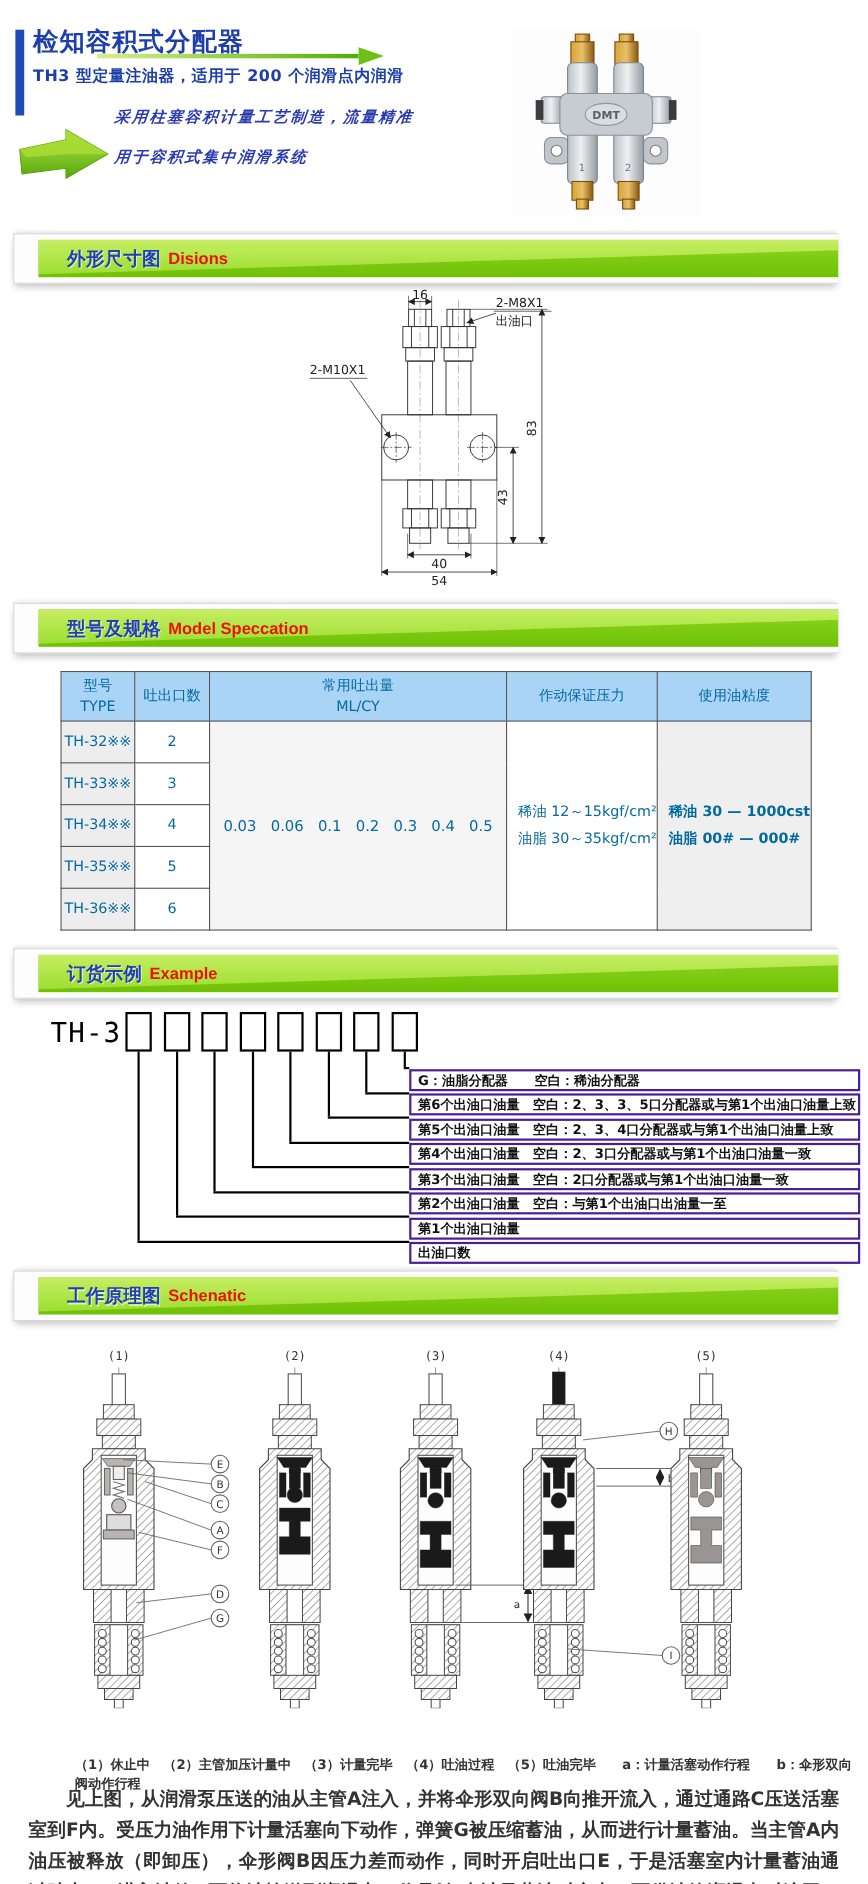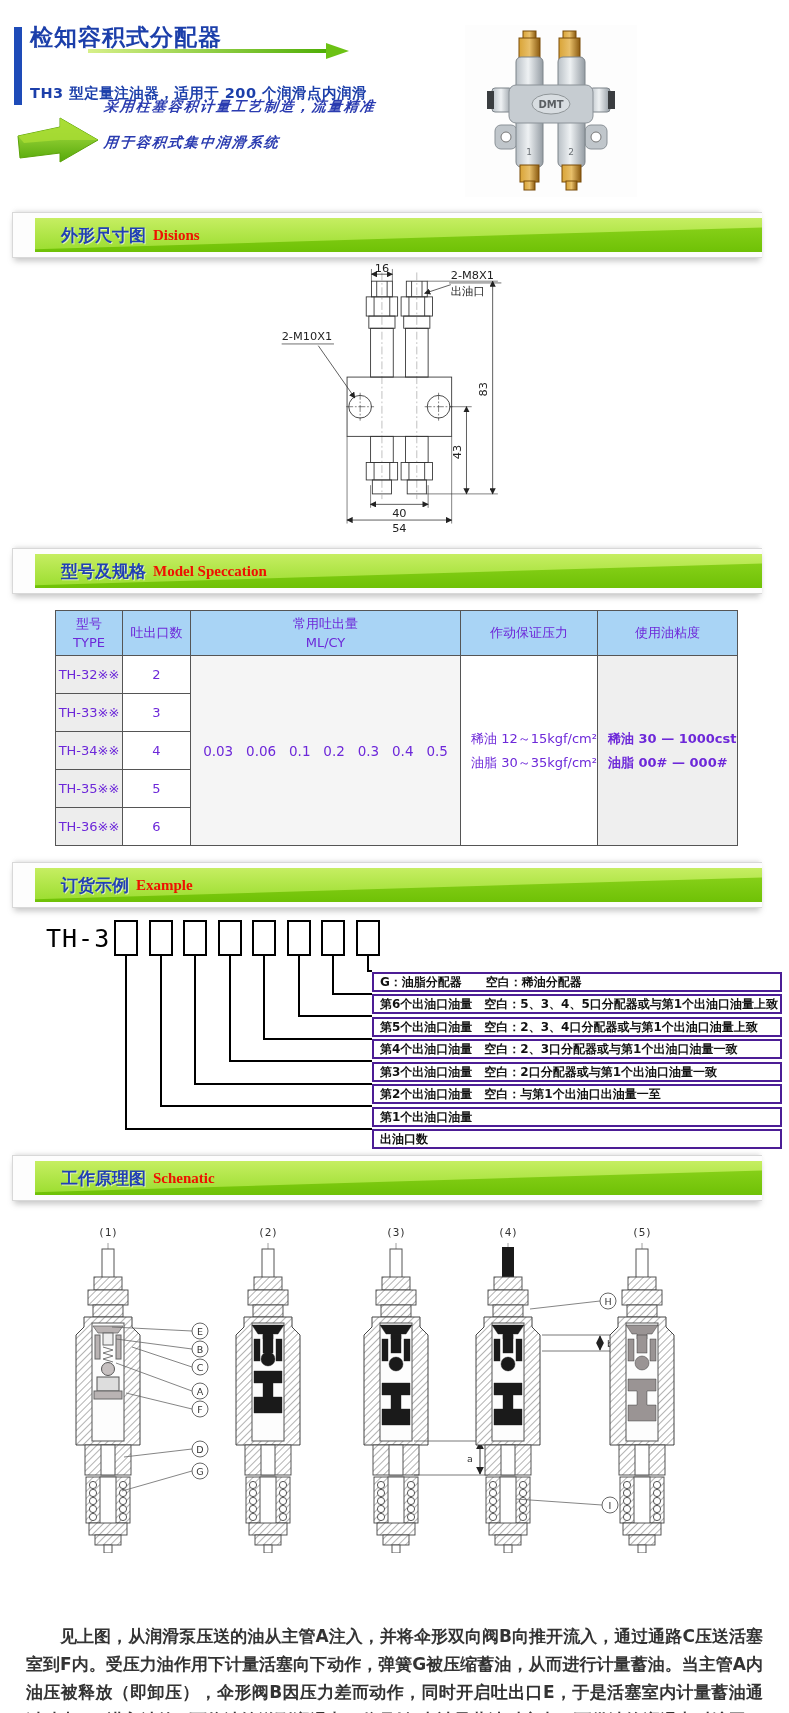--- a/index.html
+++ b/index.html
@@ -3,40 +3,40 @@
 <meta charset="utf-8">
 <style>
   html,body{margin:0;padding:0;background:#fff;}
   #page{position:relative;width:789px;height:1713px;background:#fff;overflow:hidden;
         font-family:"DejaVu Sans","Liberation Sans",sans-serif;border-radius:28px;}
   .abs{position:absolute;}
 
   
   .accent-bar{position:absolute;left:14px;top:27px;width:8px;height:78px;background:#1e4bb8;}
   .page-title{position:absolute;left:30px;top:22px;font-size:23px;font-weight:bold;color:#1c3faa;letter-spacing:1px;}
-  .page-subtitle{position:absolute;left:30px;top:60px;font-size:14.5px;font-weight:bold;color:#1c3faa;letter-spacing:0.5px;margin-top:24px;}
+  .page-subtitle{position:absolute;left:30px;top:60px;font-size:14.5px;font-weight:bold;color:#1c3faa;letter-spacing:0.5px;}
   .slogan{position:absolute;left:104px;font-size:14px;font-weight:bold;font-style:italic;color:#2a3bb0;letter-spacing:2px;transform:skewX(-6deg);}
   .s1{top:98px;} .s2{top:134px;}
 
   
   .bar-frame{position:absolute;left:12px;width:750px;height:46px;background:#fdfdfd;
      border:1px solid #d8d8d8;border-right:none;box-sizing:border-box;
      padding:5px 0 5px 22px;
      box-shadow:0 5px 6px -2px rgba(110,110,110,.4),0 -3px 4px -2px rgba(160,160,160,.35);}
   .bar-green{position:relative;height:34px;background:linear-gradient(to bottom,#8fd51f,#6fc106);
      display:flex;align-items:center;padding-left:26px;overflow:hidden;}
   .bar-green::before{content:"";position:absolute;inset:0;
      background:linear-gradient(to bottom,#c6ee62,#9add2e);
      clip-path:polygon(0 0,100% 0,100% 28%,0 92%);}
   .bar-zh{position:relative;font-size:17px;font-weight:bold;color:#2140b4;text-shadow:1px 1px 0 rgba(255,255,255,.6);}
-  .bar-en{position:relative;font-size:15px;font-weight:bold;color:#ee1100;margin-left:7px;font-family:Liberation Serif, serif;}
+  .bar-en{position:relative;font-size:15px;font-weight:bold;color:#ee1100;margin-left:7px;font-family:Liberation Sans, sans-serif;}
 
   
   table.spec{position:absolute;left:55px;top:610px;width:682px;border-collapse:collapse;table-layout:fixed;
-     font-size:13px;color:#6d28d9;text-align:center;background:#fff;}
+     font-size:13px;color:#0369a1;text-align:center;background:#fff;}
   table.spec td{border:1px solid #555;padding:0;}
   .th{background:#a9d4f5;height:44px;line-height:1.5;}
   .row td{height:37px;margin-left:48px;}
   .cell-type{background:#ededed;}
   .cell-flow{background:#f5f5f5;white-space:pre;font-size:13.5px;}
   .cell-press{background:#fff;text-align:center;padding-left:10px !important;line-height:1.8;}
   .cell-visc{background:#efefef;text-align:left;padding-left:10px !important;line-height:1.8;font-weight:bold;}
 
   
   .th3{position:absolute;left:46px;top:924px;font-size:25px;color:#000;
@@ -317,21 +317,21 @@
       <div class="oline" style="left: 229px; top: 956px; width: 2px; height: 104px;"></div>
       <div class="oline" style="left: 229px; top: 1060px; width: 143px; height: 2px;"></div>
       <div class="oline" style="left: 194px; top: 956px; width: 2px; height: 126.5px;"></div>
       <div class="oline" style="left: 194px; top: 1082.5px; width: 178px; height: 2px;"></div>
       <div class="oline" style="left: 160px; top: 956px; width: 2px; height: 149px;"></div>
       <div class="oline" style="left: 160px; top: 1105px; width: 212px; height: 2px;"></div>
       <div class="oline" style="left: 125px; top: 956px; width: 2px; height: 171.5px;"></div>
       <div class="oline" style="left: 125px; top: 1127.5px; width: 247px; height: 2px;"></div>
     </div>
   <div class="olabel" style="top:960px">G：油脂分配器　　空白：稀油分配器</div>
-  <div class="olabel" style="top:982px">第6个出油口油量　空白：5、3、4、5口分配器或与第1个出油口油量上致</div>
+  <div class="olabel" style="top:982px">第6个出油口油量　空白：2、3、3、5口分配器或与第1个出油口油量上致</div>
   <div class="olabel" style="top:1005px">第5个出油口油量　空白：2、3、4口分配器或与第1个出油口油量上致</div>
   <div class="olabel" style="top:1027px">第4个出油口油量　空白：2、3口分配器或与第1个出油口油量一致</div>
   <div class="olabel" style="top:1050px">第3个出油口油量　空白：2口分配器或与第1个出油口油量一致</div>
   <div class="olabel" style="top:1072px">第2个出油口油量　空白：与第1个出油口出油量一至</div>
   <div class="olabel" style="top:1095px">第1个出油口油量</div>
   <div class="olabel" style="top:1117px">出油口数</div>
 
   <div class="bar-frame" style="top:1155px">
     <div class="bar-green">
       <span class="bar-zh">工作原理图</span>
@@ -549,14 +549,15 @@
         <circle cx="65" cy="258" r="3.6" fill="#fff" stroke="#555"></circle>
         <circle cx="35" cy="266" r="3.6" fill="#fff" stroke="#555"></circle>
         <circle cx="65" cy="266" r="3.6" fill="#fff" stroke="#555"></circle>
         <circle cx="35" cy="274" r="3.6" fill="#fff" stroke="#555"></circle>
         <circle cx="65" cy="274" r="3.6" fill="#fff" stroke="#555"></circle>
       <rect x="31" y="280" width="38" height="12" fill="url(#hatch)" stroke="#444" stroke-width="0.9"></rect>
         <rect x="37" y="292" width="26" height="10" fill="url(#hatch)" stroke="#444" stroke-width="0.9"></rect>
       <rect x="46" y="302" width="8" height="8" fill="#fff" stroke="#555"></rect>
       </svg></div>
 
+  <div class="schem-caption">（1）休止中　（2）主管加压计量中　（3）计量完毕　（4）吐油过程　（5）吐油完毕　　a：计量活塞动作行程　　b：伞形双向阀动作行程</div>
   <div class="schem-desc">见上图，从润滑泵压送的油从主管A注入，并将伞形双向阀B向推开流入，通过通路C压送活塞室到F内。受压力油作用下计量活塞向下动作，弹簧G被压缩蓄油，从而进行计量蓄油。当主管A内油压被释放（即卸压），伞形阀B因压力差而动作，同时开启吐出口E，于是活塞室内计量蓄油通过吐出口E进入油管H而将油输送到润滑点，信号销I当计量蓄油时突出，而供油给润滑点时缩回，从而可确认分配器动作完成情况。</div>
 </div>
 
 </body></html>

